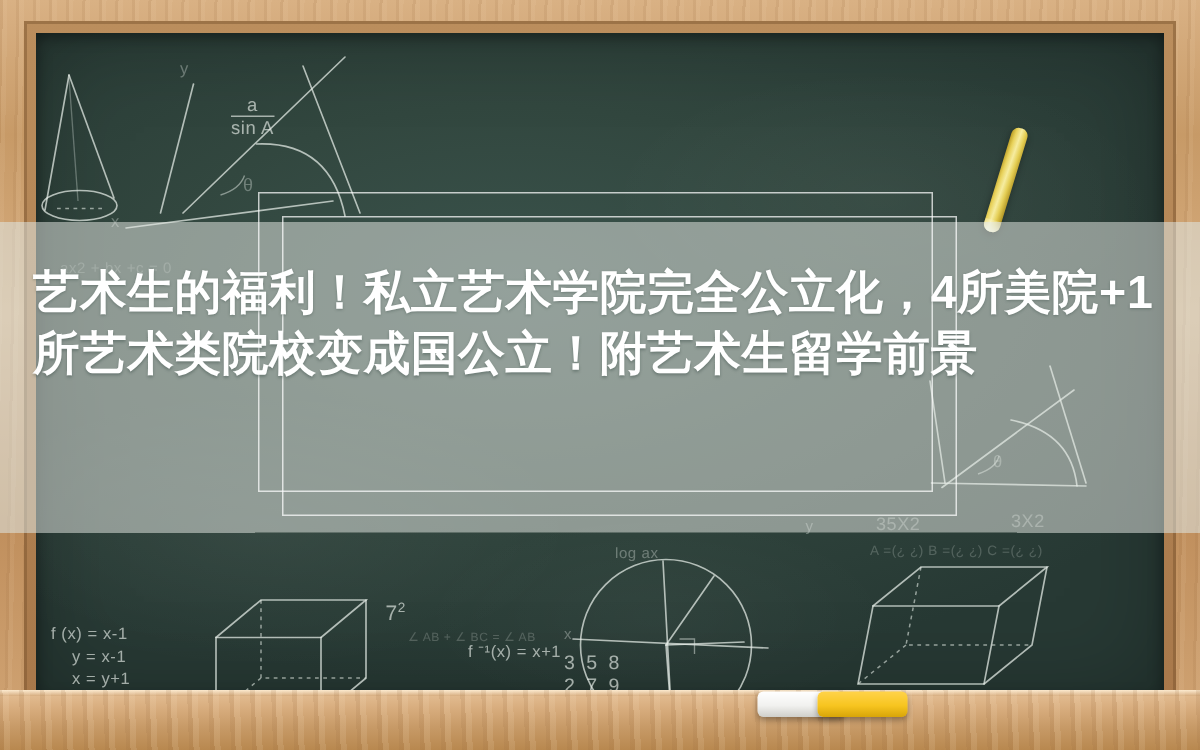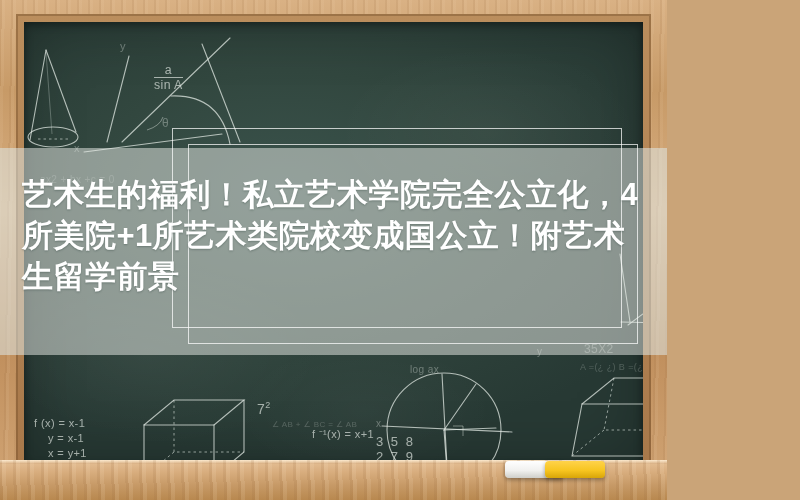--- a/index.html
+++ b/index.html
@@ -4,21 +4,21 @@
 <style>
   * { margin:0; padding:0; box-sizing:border-box; }
   html,body { width:800px; height:500px; overflow:hidden; }
   body {
     font-family:"Liberation Sans", sans-serif;
     background:#caa478;
   }
 
   #stage {
     position:relative;
-    width:667px; height:500px;
+    width:800px; height:500px;
     overflow:hidden;
     padding-left:12px;
   }
 
   
   .frame-outer{
     position:absolute; inset:0;
     background:
       linear-gradient(180deg,#d9b184 0%, #c79a67 18%, #d7ad7f 42%, #c08f5d 70%, #d2a676 100%);
   }

